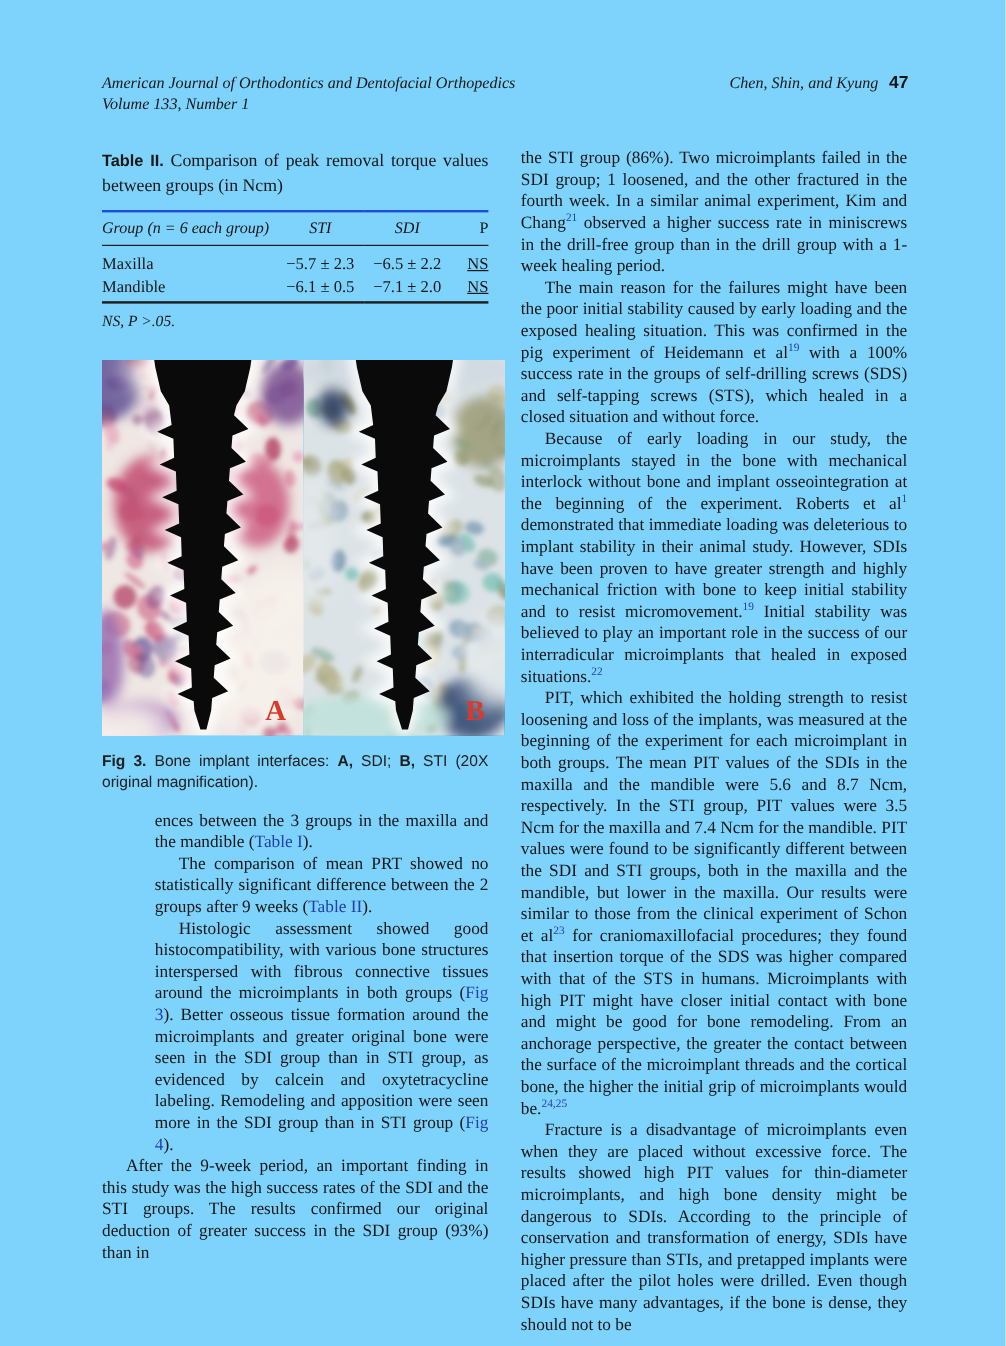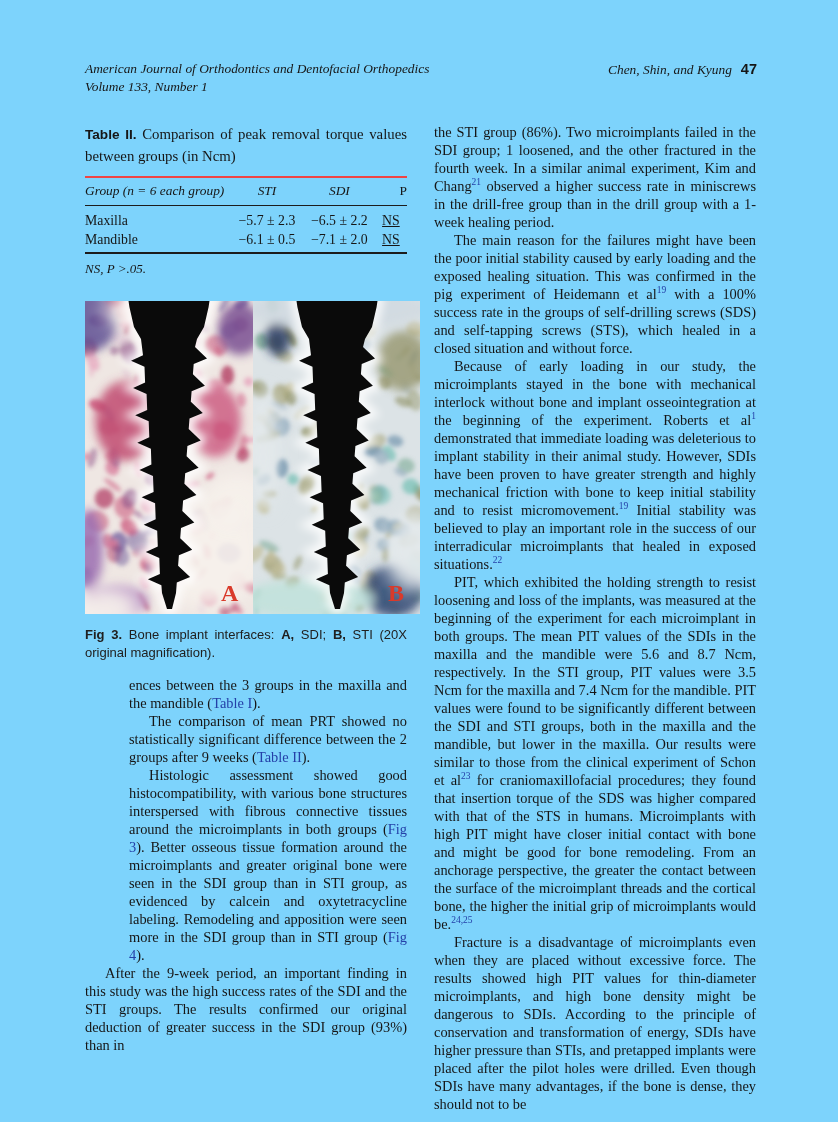--- a/index.html
+++ b/index.html
@@ -14,29 +14,29 @@
   .col{position:absolute;top:118px;width:322px;}
   .col-left{left:85px;}
   .col-right{left:434px;}
   .body-para{margin:0;font-size:14.4px;line-height:18px;text-align:justify;}
   .body-para.indent{text-indent:20px;}
   .link{color:#2440a8;}
   sup.ref{color:#2440a8;font-size:9.5px;line-height:0;}
   
   .tbl-title{margin:6px 0 10px;font-size:14.8px;line-height:20.5px;text-align:justify;}
   .tbl-label{font-family:"Liberation Sans",sans-serif;font-weight:bold;font-size:13.6px;}
-  table.datatable{width:100%;border-collapse:collapse;border-top:2px solid #ef4444;
+  table.datatable{width:100%;border-collapse:collapse;border-top:2px solid #1d4ed8;
         border-bottom:2px solid #1c1c1c;font-size:13.8px;}
   table.datatable thead th{font-style:italic;font-weight:normal;text-align:left;
         padding:5px 0 6px;border-bottom:1.6px solid #1c1c1c;font-size:13.4px;}
   table.datatable thead th.c{text-align:center;font-style:italic;}
   table.datatable thead th.r{text-align:right;font-style:normal;}
   table.datatable td{padding:1.5px 0;}
   table.datatable td.c{text-align:center;}
-  table.datatable td.r{text-align:center;text-decoration:underline;}
+  table.datatable td.r{text-align:right;text-decoration:underline;}
   table.datatable tbody tr:first-child td{padding-top:7px;}
   table.datatable tbody tr:last-child td{padding-bottom:4px;}
   .tbl-foot{margin:7px 0 0;font-style:italic;font-size:13px;}
   
   figure{margin:24px 0 0;padding:0;}
   figure svg{display:block;}
   figcaption{margin-top:12px;font-family:"Liberation Sans",sans-serif;font-size:13px;
         line-height:17.6px;text-align:justify;color:#202020;width:322px;}
   h2.discussion{font-family:"Liberation Sans",sans-serif;font-size:14.4px;
         margin:15px 0 8px;letter-spacing:.2px;color:#111;}

